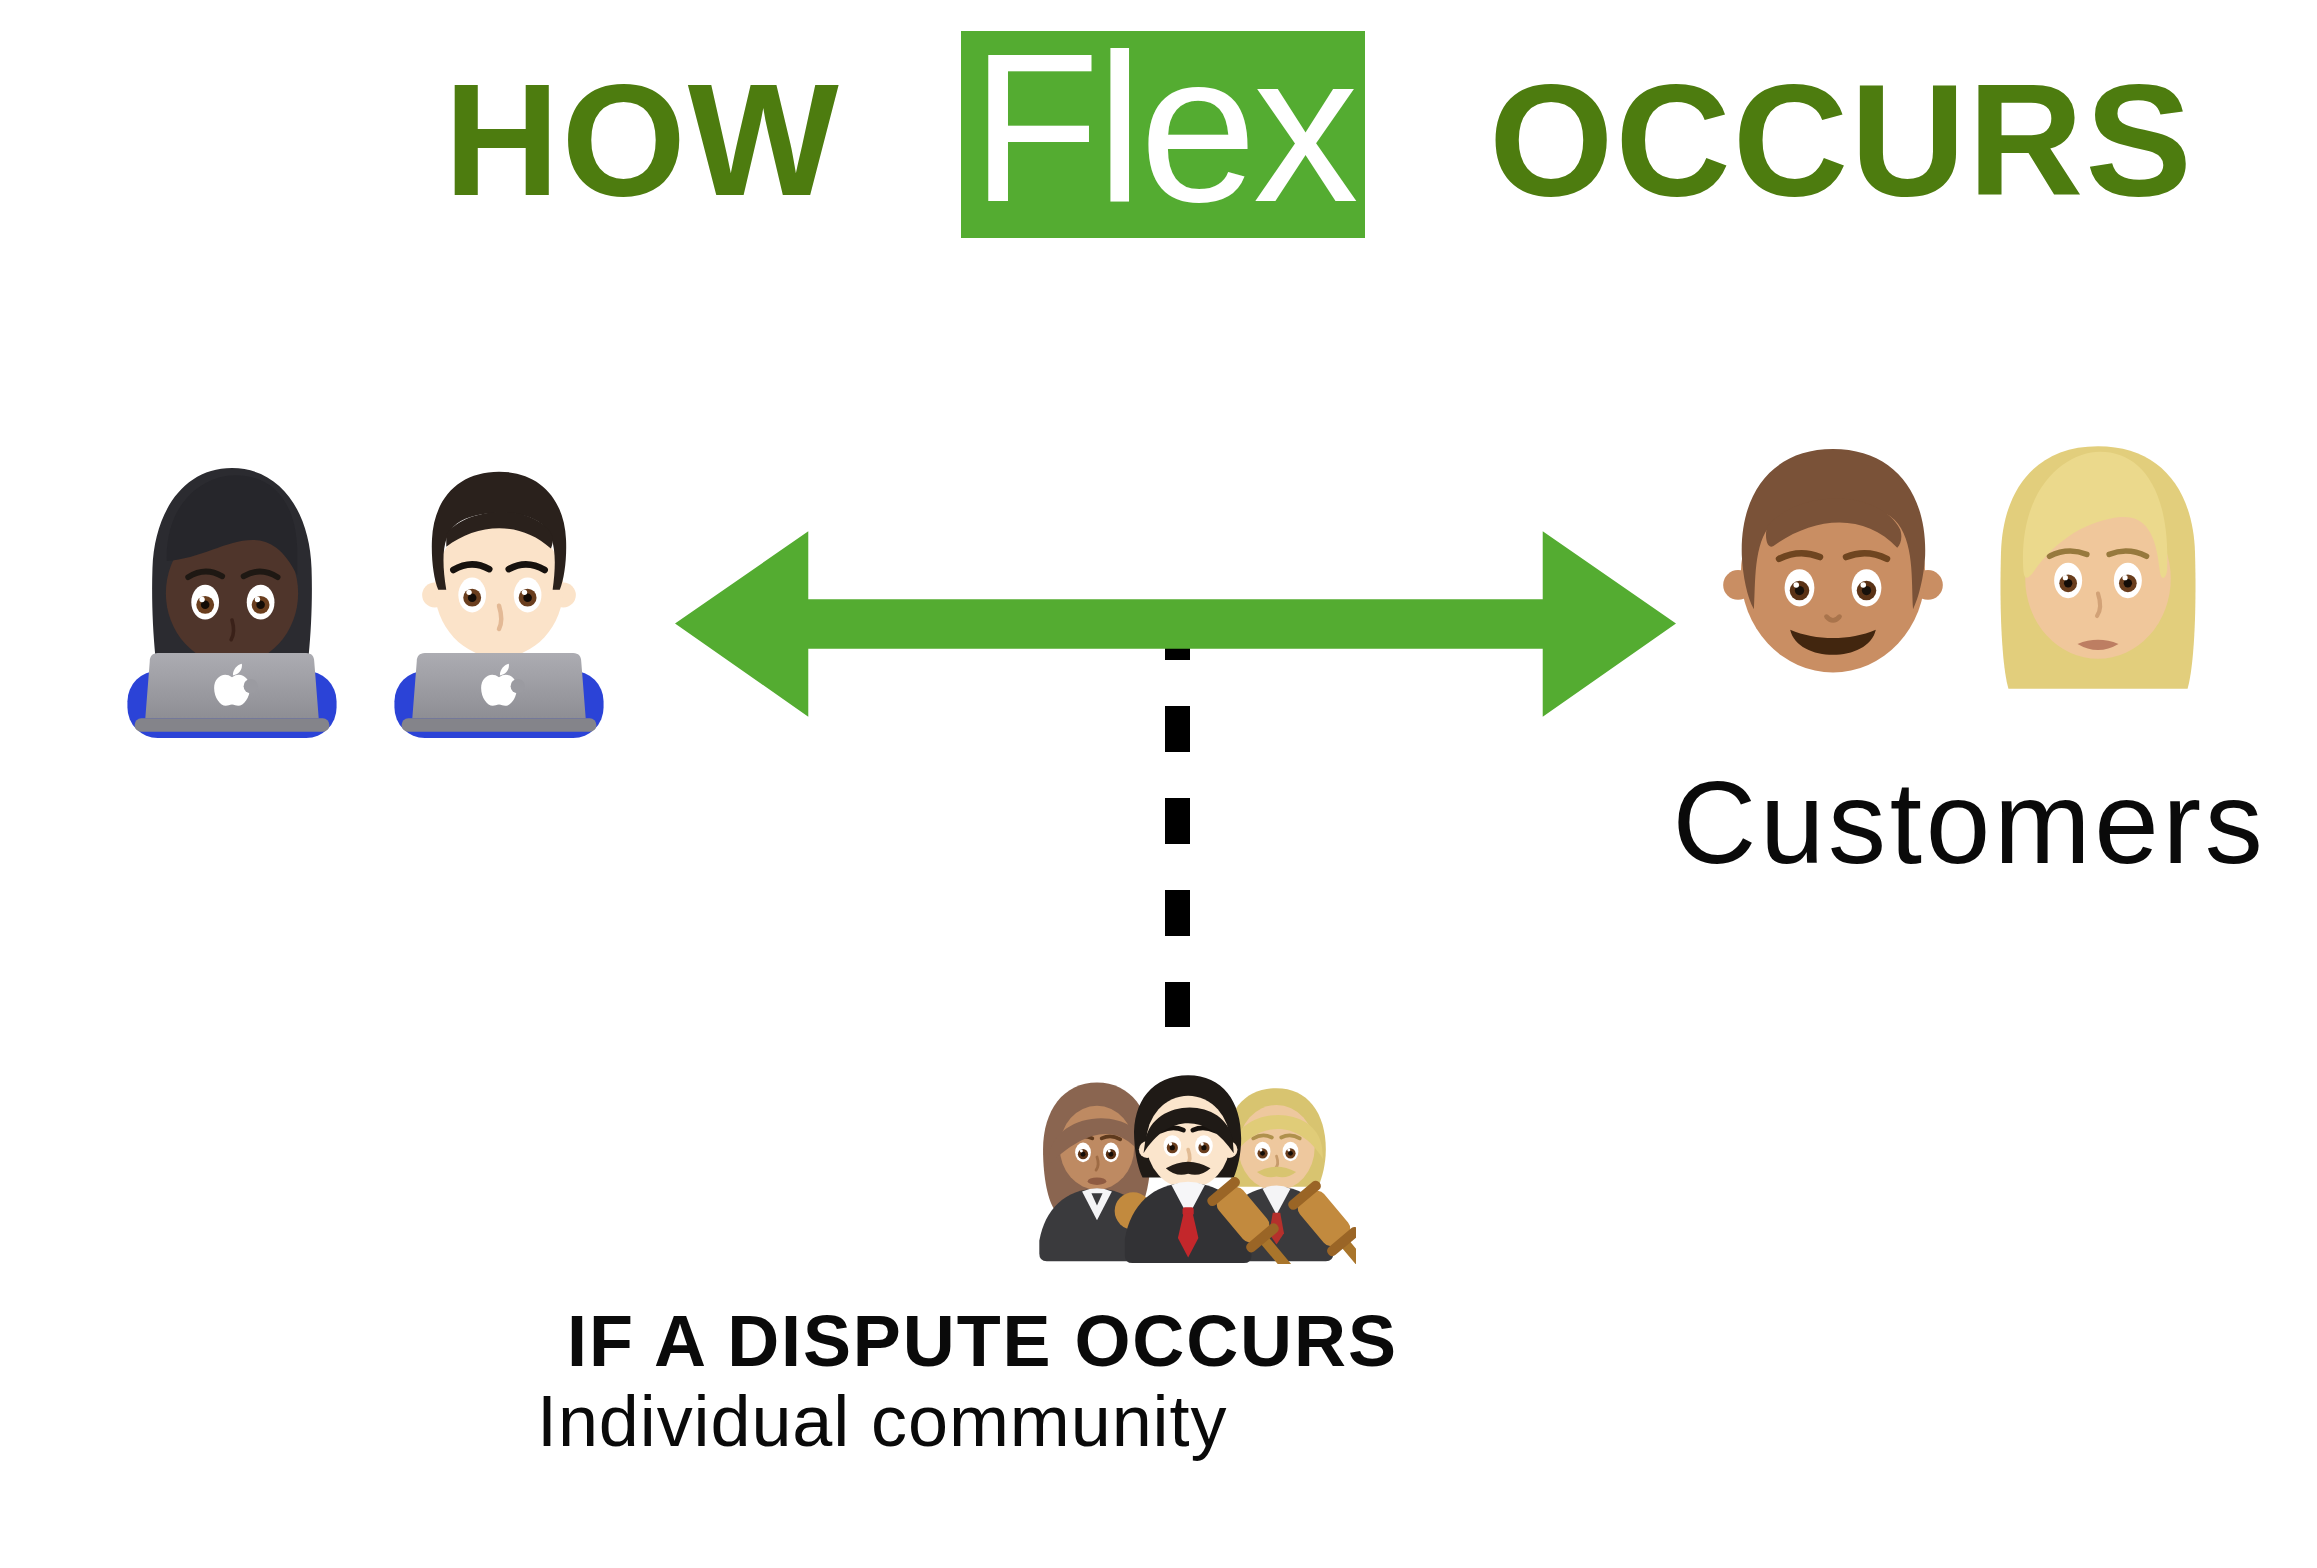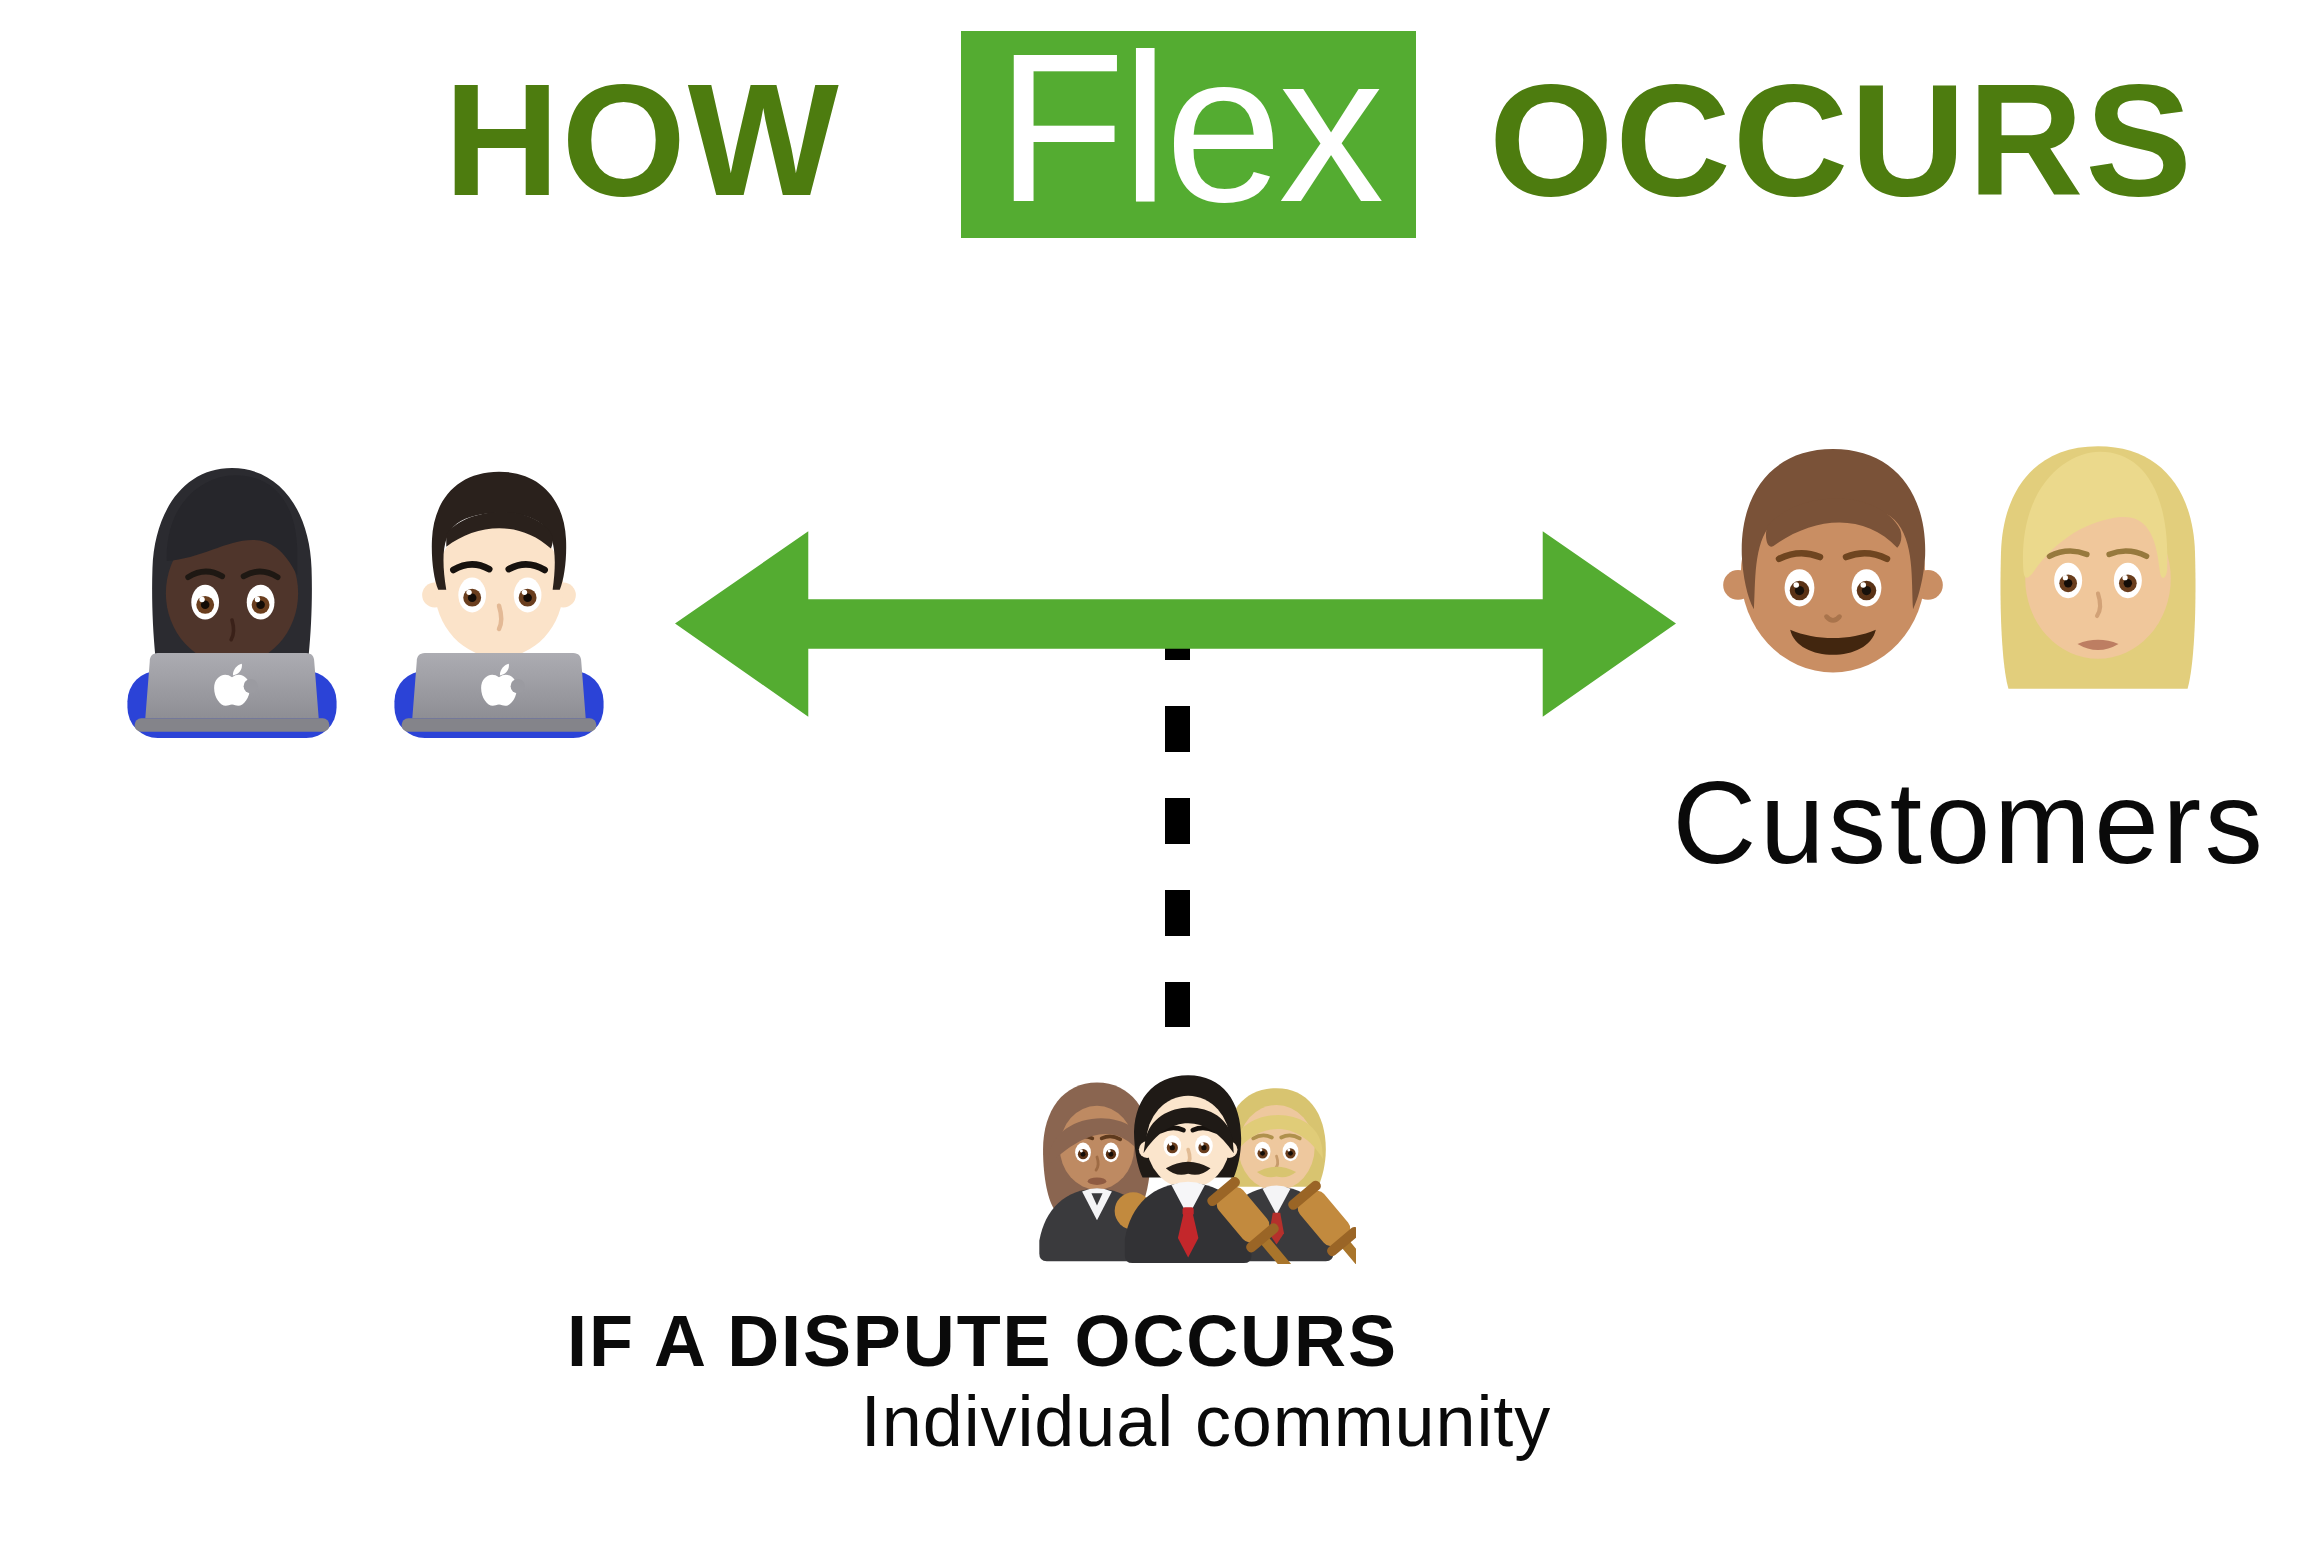--- a/index.html
+++ b/index.html
@@ -6,21 +6,21 @@
   .canvas{
     position:relative;width:2318px;height:1568px;background:#ffffff;overflow:hidden;
     font-family:"Liberation Sans", sans-serif;color:#0a0a0a;
   }
   
   .title-word{
     position:absolute;top:60px;font-size:160px;font-weight:700;letter-spacing:1.9px;
     line-height:1;white-space:nowrap;color:#4d7c0f;
   }
   .brand-badge{
-    position:absolute;left:961px;top:31px;width:455px;height:207px;
+    position:absolute;left:961px;top:31px;width:404px;height:207px;
     background:#54AC31;display:flex;align-items:center;justify-content:center;
   }
   .brand-badge span{
     font-size:211px;font-weight:400;letter-spacing:-3.7px;color:#ffffff;
     line-height:1;position:relative;top:-5.6px;
   }
   
   .group-label{
     position:absolute;top:763px;font-size:116px;font-weight:400;letter-spacing:3.7px;
     line-height:1.05;text-align:center;white-space:nowrap;color:#0a0a0a;
@@ -37,21 +37,21 @@
   #man-tech{left:387px;top:452px;}
   #boy-face{left:1712px;top:434px;}
   #blonde-face{left:1973px;top:433px;}
   #judges{left:1011px;top:1064px;z-index:2;}
   
   .dispute-heading{
     position:absolute;left:567px;top:1305px;width:1212px;text-align:left;
     font-size:72px;font-weight:700;letter-spacing:1.9px;line-height:1;white-space:nowrap;
   }
   .dispute-sub{
-    position:absolute;left:600px;width:1212px;text-align:center;
+    position:absolute;left:537px;width:1212px;
     font-size:72px;font-weight:400;letter-spacing:0.9px;line-height:1;white-space:nowrap;
   }
   #dispute-sub1{top:1385px;}
   #dispute-sub2{top:1470px;}
 </style>
 </head>
 <body>
 
 <div class="canvas">
 

